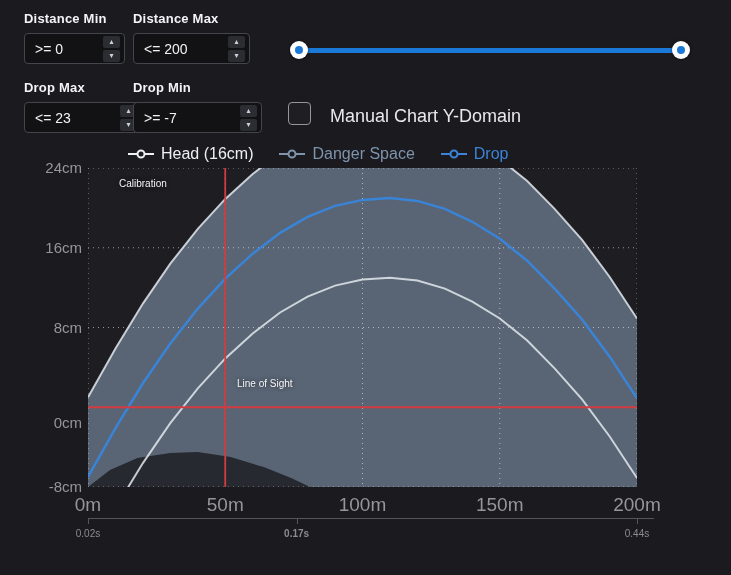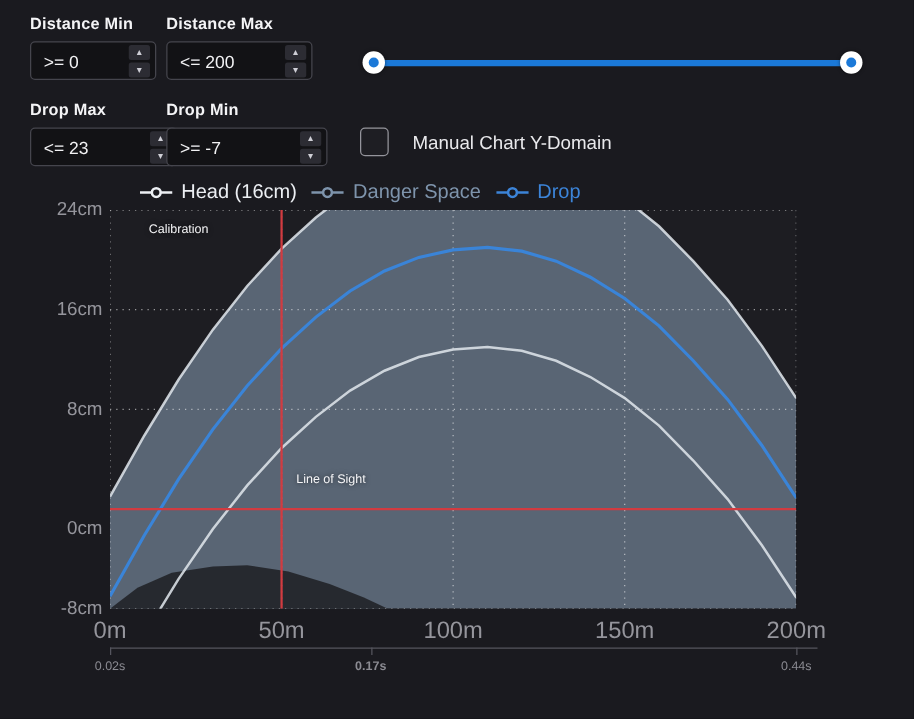--- a/index.html
+++ b/index.html
@@ -16,24 +16,24 @@
 
   
   #range-slider{position:absolute;left:290px;top:40px;width:400px;height:20px}
   #range-slider .track{position:absolute;left:8px;right:8px;top:8px;height:5px;border-radius:3px;background:#1b79d8}
   .thumb{position:absolute;top:1px;width:18px;height:18px;border-radius:50%;background:#fff;display:flex;align-items:center;justify-content:center;box-shadow:0 0 3px rgba(0,0,0,.5)}
   .thumb i{width:8px;height:8px;border-radius:50%;background:#1b79d8;display:block}
   .thumb.left{left:0}.thumb.right{right:0}
 
   
   #ydomain-check{position:absolute;left:288px;top:102px;width:23px;height:23px;border:1px solid #95959c;border-radius:4px;background:#1e1e23}
-  #ydomain-label{position:absolute;left:330px;top:106px;font-size:15px;color:#e9e9ec}
+  #ydomain-label{position:absolute;left:330px;top:106px;font-size:18px;color:#e9e9ec}
 
   
-  #legend{position:absolute;left:112px;top:145px;display:flex;gap:12px;align-items:flex-start;font-size:16px}
+  #legend{position:absolute;left:128px;top:145px;display:flex;gap:26px;align-items:flex-start;font-size:16px}
   .legend-item{display:flex;align-items:center;gap:7px;cursor:default}
   .lmk{display:block}
 
   
   #plot-wrap{position:absolute;left:88px;top:168px;width:549px;height:319px}
   #plot{position:absolute;left:0;top:0}
   .ylab{position:absolute;right:649px;width:70px;text-align:right;font-size:15px;color:#95959c}
   .xlab{position:absolute;top:494px;transform:translateX(-50%);font-size:19px;color:#95959c}
   .tlab{position:absolute;top:528px;transform:translateX(-50%);font-size:10px;color:#8b8b92}
   #time-axis{position:absolute;left:88px;top:518px;width:566px;height:8px}

